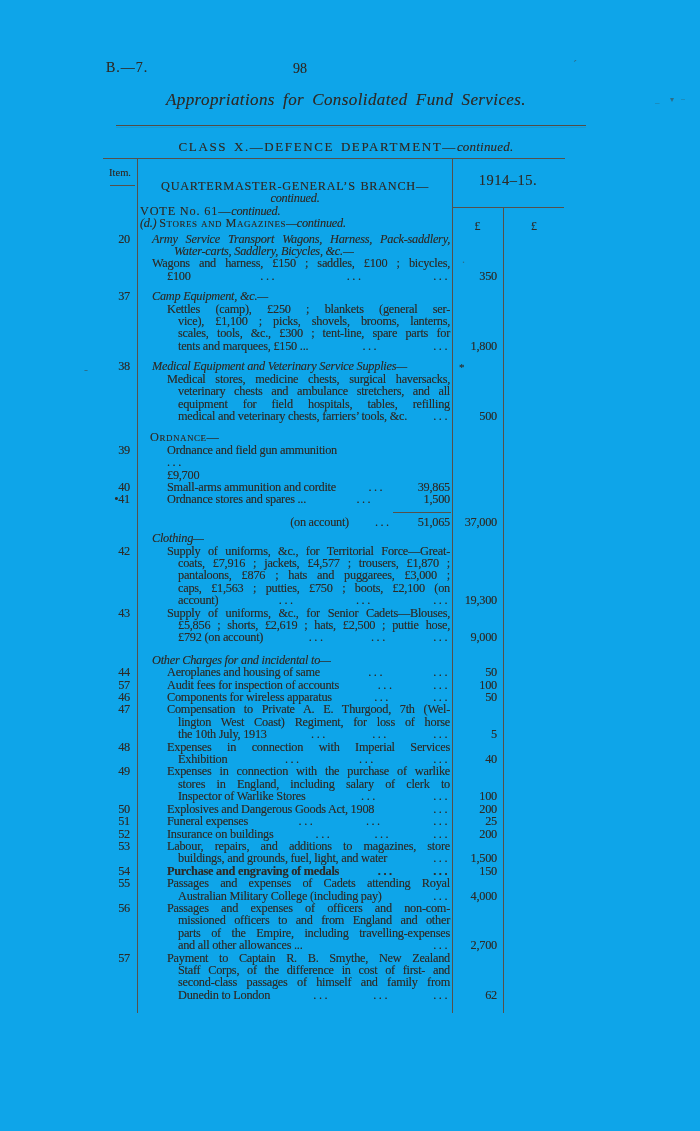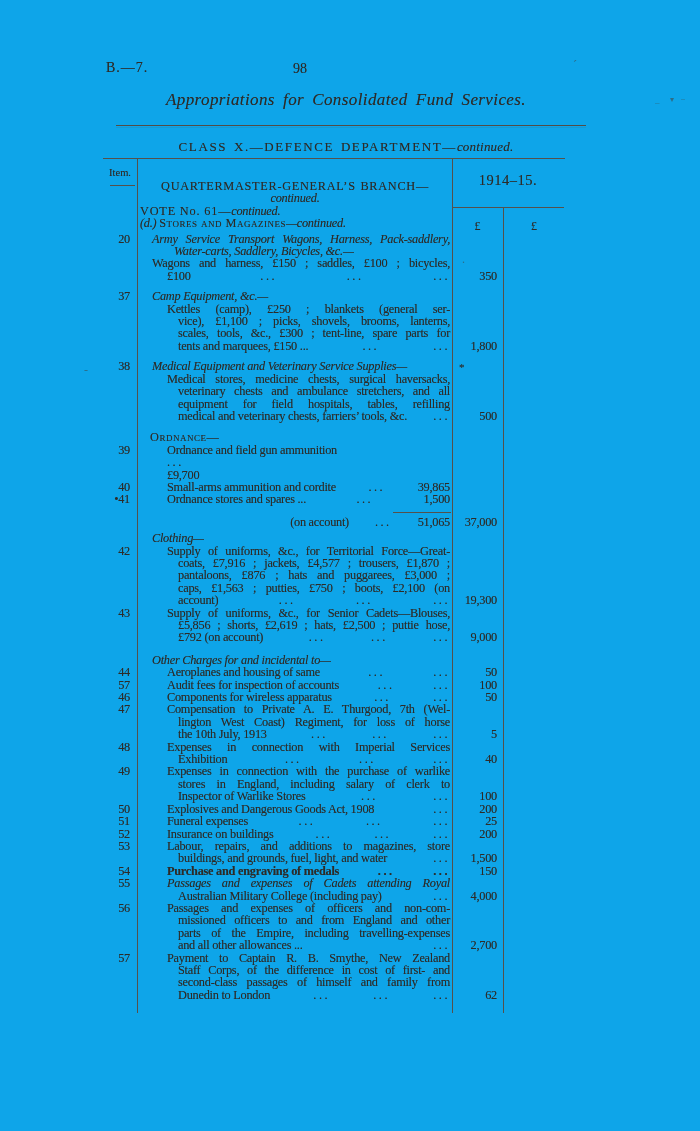--- a/index.html
+++ b/index.html
@@ -407,21 +407,21 @@
             </div>
           </div>
           <div class="c-a1">
             <span class="amt">150</span>
           </div>
           <div class="c-a2"></div>
         </div>
         <div class="entry">
           <div class="c-item">55</div>
           <div class="c-desc">
-            <div class="line j" style="padding-left: 27px; font-style: italic;"><span>Passages and expenses of Cadets attending Royal</span></div>
+            <div class="line j" style="padding-left: 27px;"><span>Passages and expenses of Cadets attending Royal</span></div>
             <div class="line fx" style="padding-left: 38px;">
               <span><span>Australian Military College (including pay)</span></span>
               <span class="ld">...</span>
             </div>
           </div>
           <div class="c-a1">
             <span class="amt">4,000</span>
           </div>
           <div class="c-a2"></div>
         </div>

